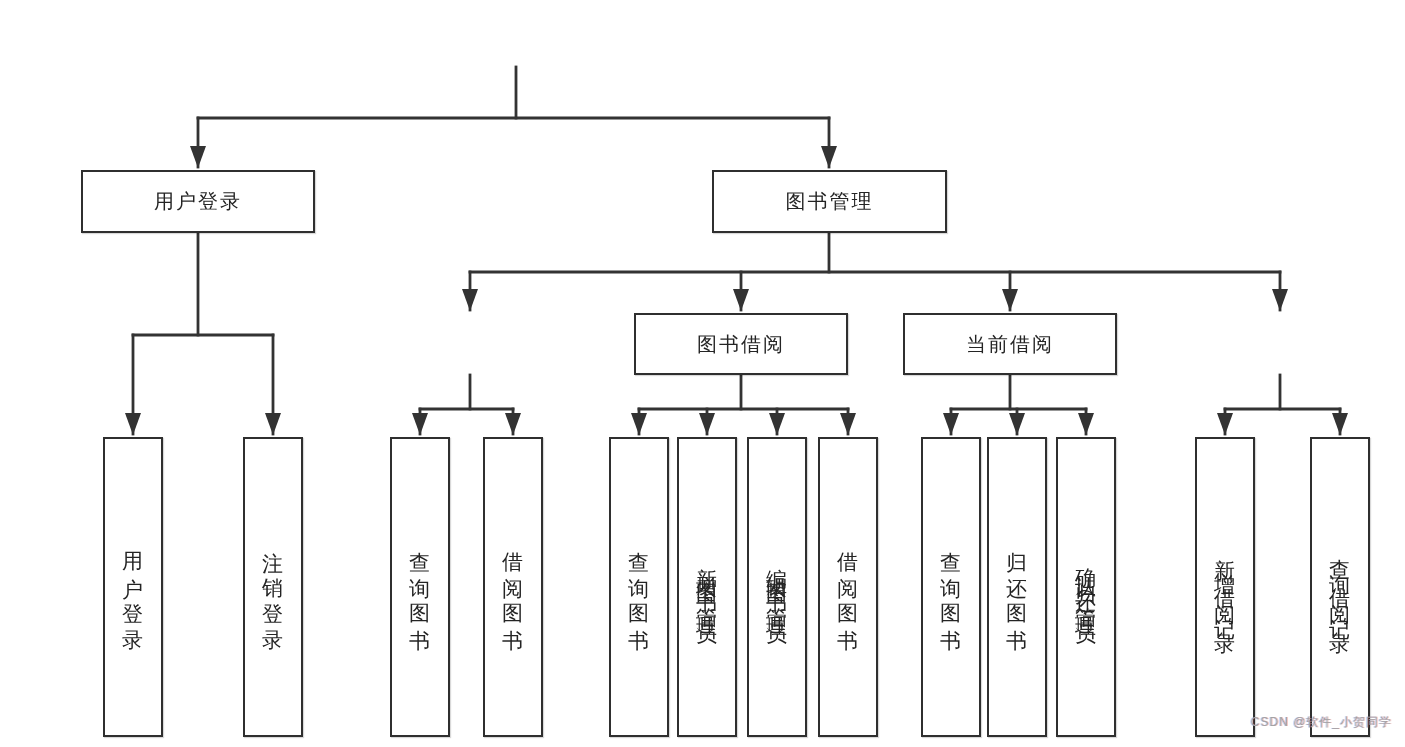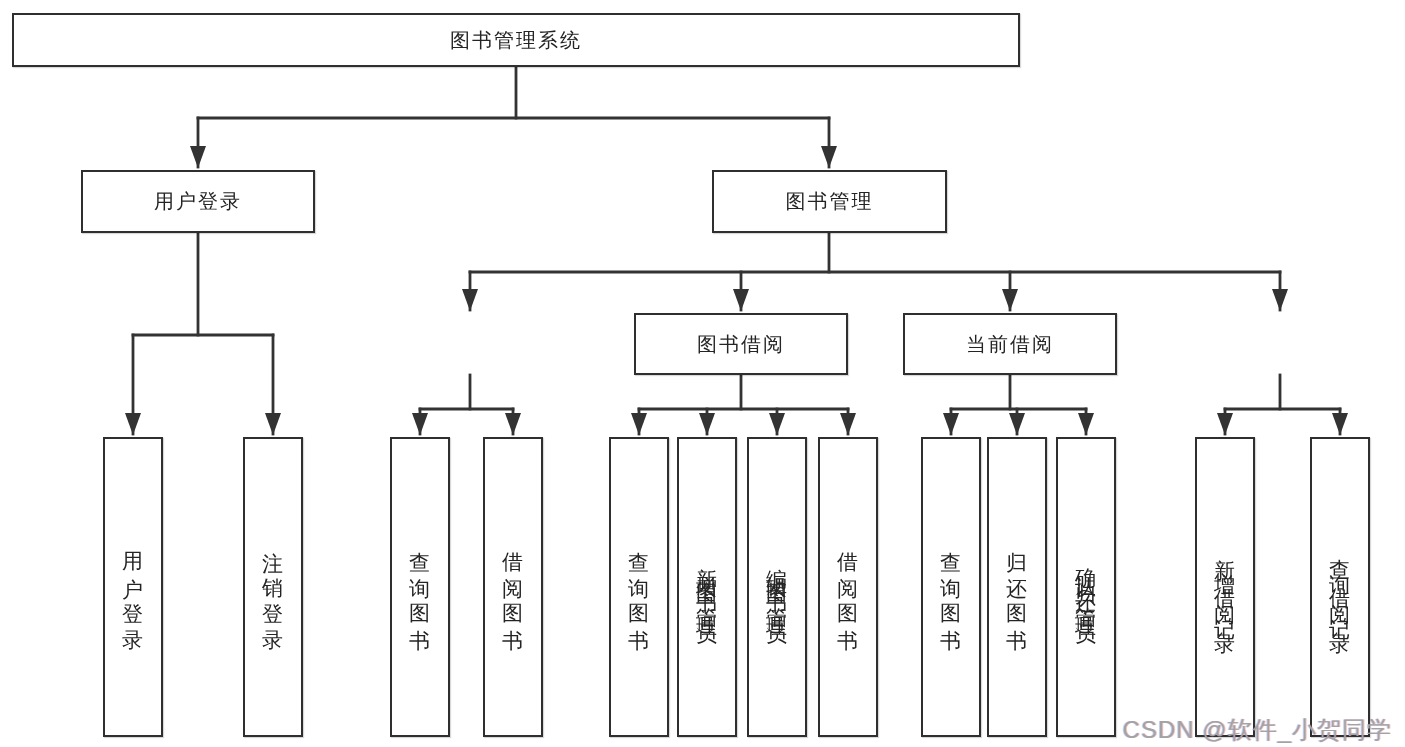--- a/index.html
+++ b/index.html
@@ -46,21 +46,21 @@
   .leaf .vtext{
     writing-mode:vertical-rl;
     text-orientation:mixed;
     font-size:21px;
     line-height:1;
     letter-spacing:14px;
   }
   .watermark{
     position:absolute;
     right:13px;top:714px;
-    font-size:24px;
+    font-size:12px;
     letter-spacing:1px;
     color:var(--wm);
     white-space:nowrap;
     text-shadow:1px 0 0 rgba(220,90,90,0.35), -1px 0 0 rgba(90,120,220,0.35);
   }
 </style>
 </head>
 <body>
 
 <div class="canvas">
@@ -106,23 +106,20 @@
     <path class="edge" d="M951,409 L951,434" marker-end="url(#arrow)"></path>
     <path class="edge" d="M1017,409 L1017,434" marker-end="url(#arrow)"></path>
     <path class="edge" d="M1086,409 L1086,434" marker-end="url(#arrow)"></path>
 
     <path class="edge" d="M1280,375 L1280,409"></path>
     <path class="edge" d="M1225,409 L1340,409"></path>
     <path class="edge" d="M1225,409 L1225,434" marker-end="url(#arrow)"></path>
     <path class="edge" d="M1340,409 L1340,434" marker-end="url(#arrow)"></path>
   </svg>
 
-  <div class="node root" style="left:12px;top:13px;width:1008px;height:54px;">
-    <span class="htext">图书管理系统</span>
-  </div>
 
   <div class="node" style="left:81px;top:170px;width:234px;height:63px;">
     <span class="htext">用户登录</span>
   </div>
   <div class="node" style="left:712px;top:170px;width:235px;height:63px;">
     <span class="htext">图书管理</span>
   </div>
 
   <div class="node" style="left:903px;top:313px;width:214px;height:62px;">
     <span class="htext">当前借阅</span>

